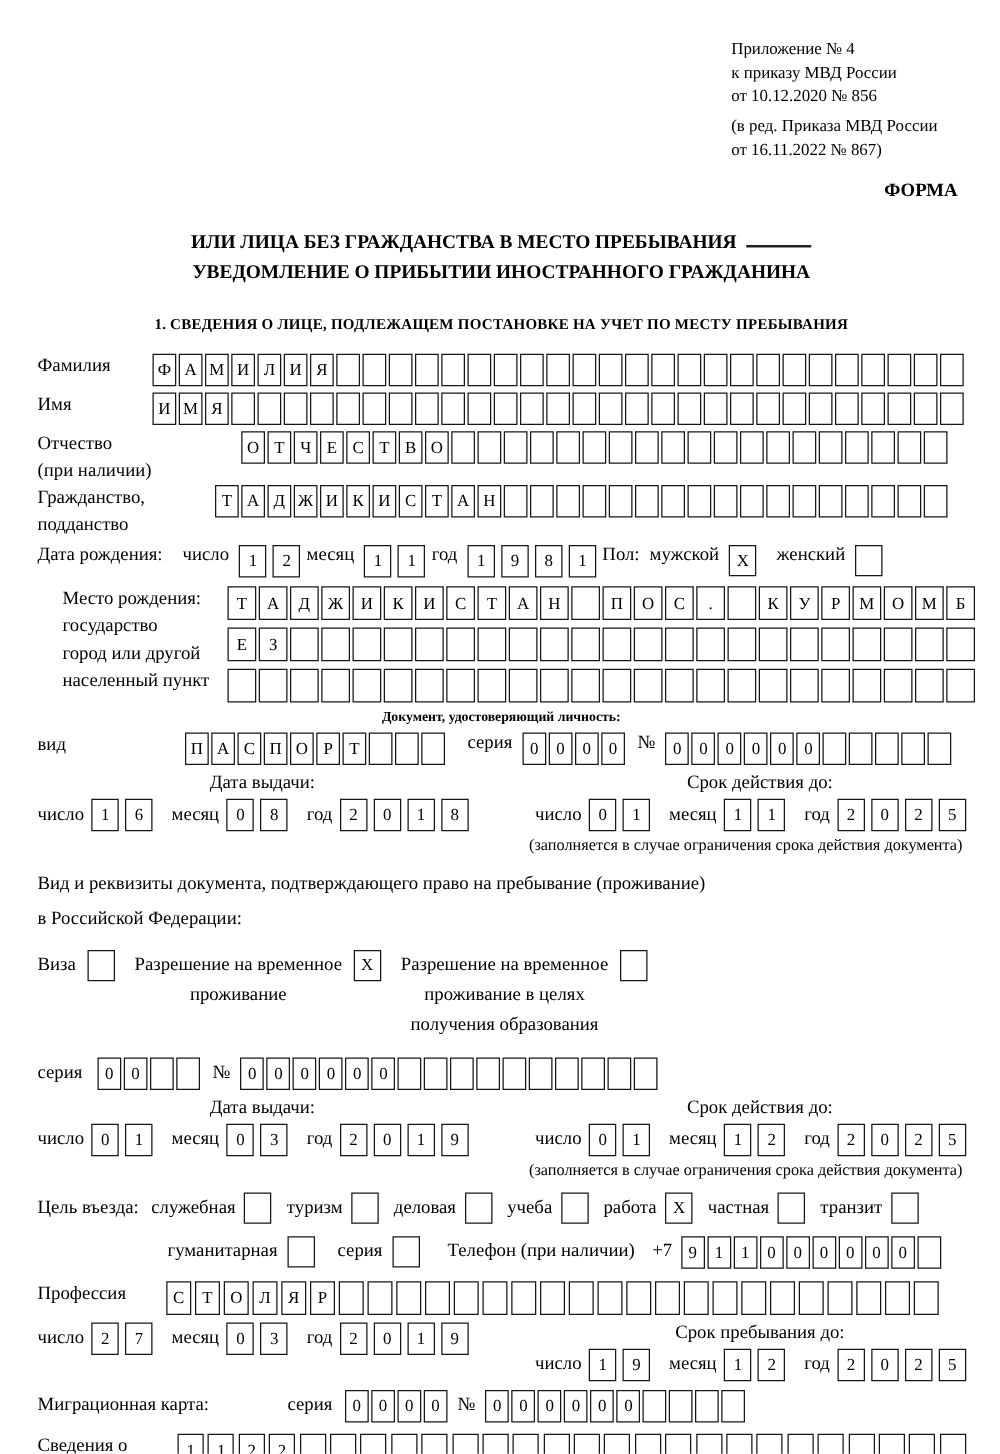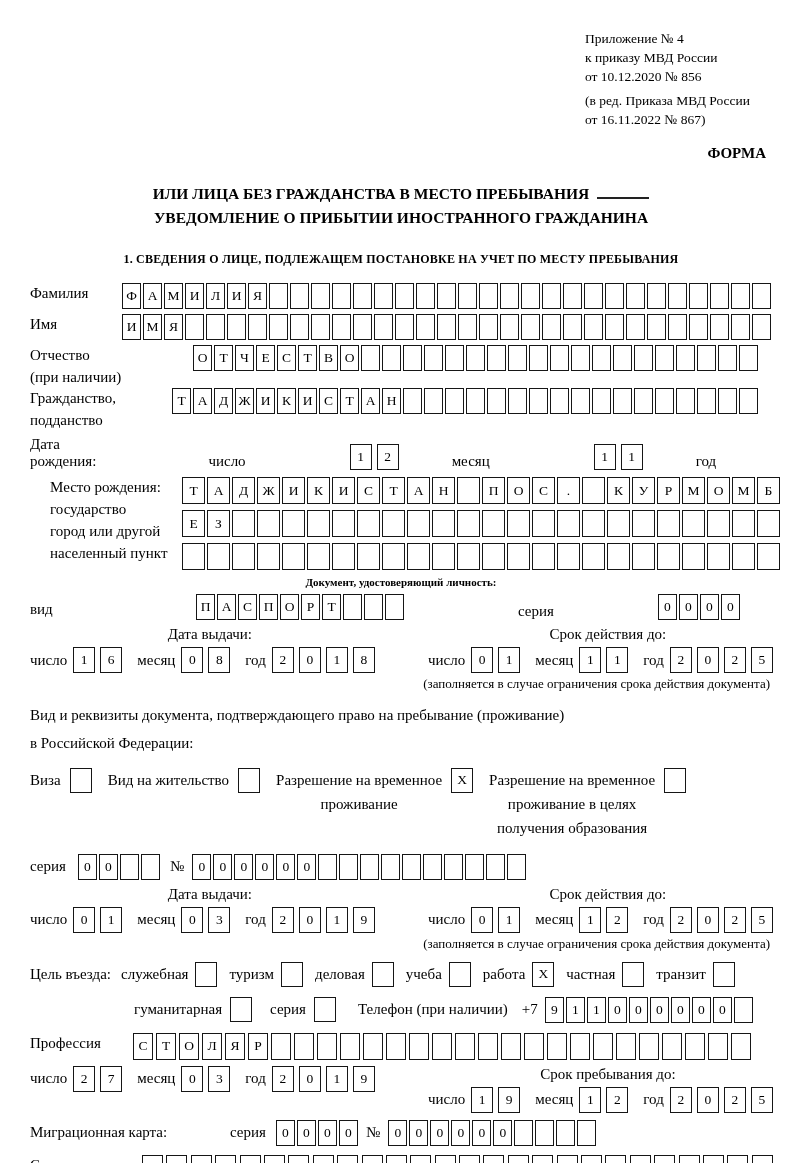--- a/index.html
+++ b/index.html
@@ -34,21 +34,21 @@
 
   .lbl-surname{width:92px;}
   .lbl-name{width:92px;}
   .lbl-patronymic{width:163px;}
   .lbl-citizenship{width:142px;}
   .lbl-birthplace{width:132px;margin-left:20px;}
   .lbl-rep{width:112px;}
   .lbl-doc-type{width:118px;}
   .lbl-prof{width:103px;}
 
-  .inline-row{display:flex;align-items:flex-end;margin-bottom:6px;gap:48px;}
+  .inline-row{display:flex;align-items:flex-start;margin-bottom:6px;}
   .inline-row .gap-s{width:8px;flex:none;}
   .inline-row .gap-m{width:16px;flex:none;}
   .doc-heading{text-align:center;font-weight:bold;font-size:11px;margin:6px 0 6px;}
 
   .dates-row{display:flex;margin:6px 0 2px;}
   .col-l{width:352px;flex:none;}
   .col-r{flex:1;padding-left:46px;}
   .dategrp{display:inline-block;}
   .dategrp .ttl{text-align:center;margin-bottom:4px;}
   .dateline{display:flex;align-items:center;}
@@ -460,24 +460,20 @@
   <div>Вид и реквизиты документа, подтверждающего право на пребывание (проживание)</div>
   <div>в Российской Федерации:</div>
 </div>
 
 <div class="cbrow">
   <div class="cbitem">
     <span class="cbtext">Виза</span>
     <span class="cell cb"></span>
   </div>
   <div class="cbitem">
-    <span class="cbtext">Вид на жительство</span>
-    <span class="cell cb"></span>
-  </div>
-  <div class="cbitem">
     <span class="cbtext">Разрешение на временное
 проживание</span>
     <span class="cell cb">X</span>
   </div>
   <div class="cbitem">
     <span class="cbtext">Разрешение на временное
 проживание в целях
 получения образования</span>
     <span class="cell cb"></span>
   </div>

